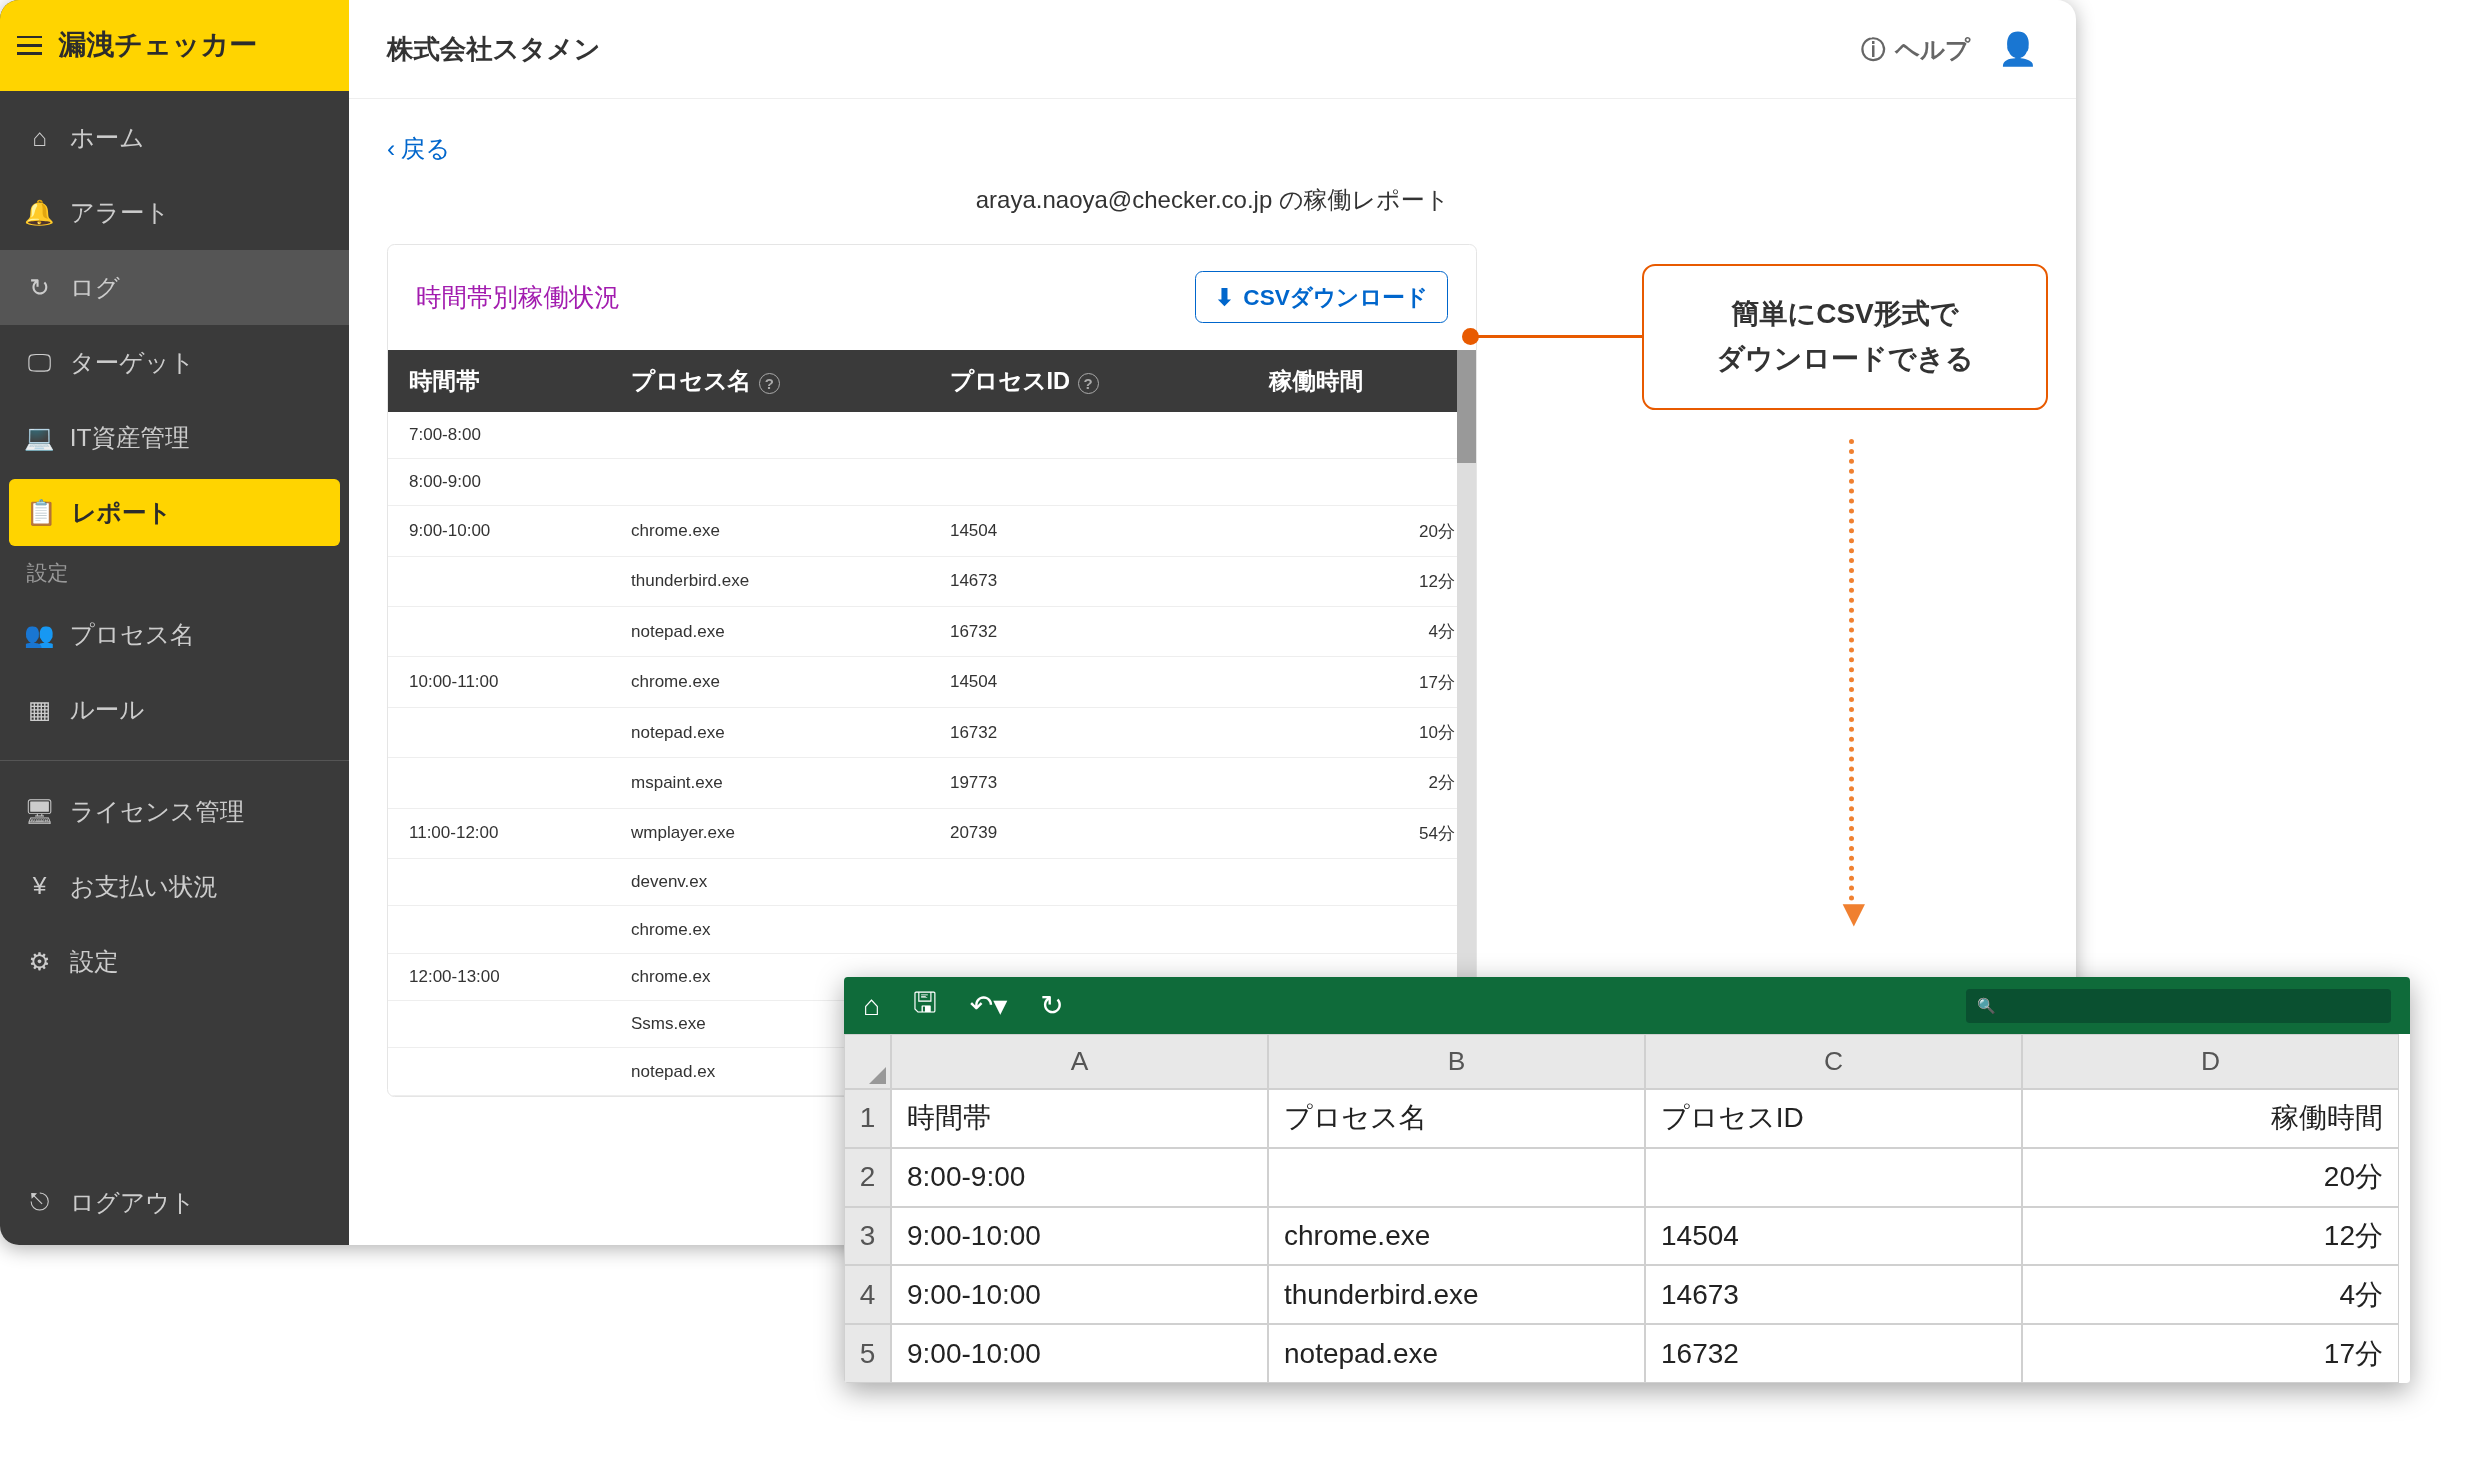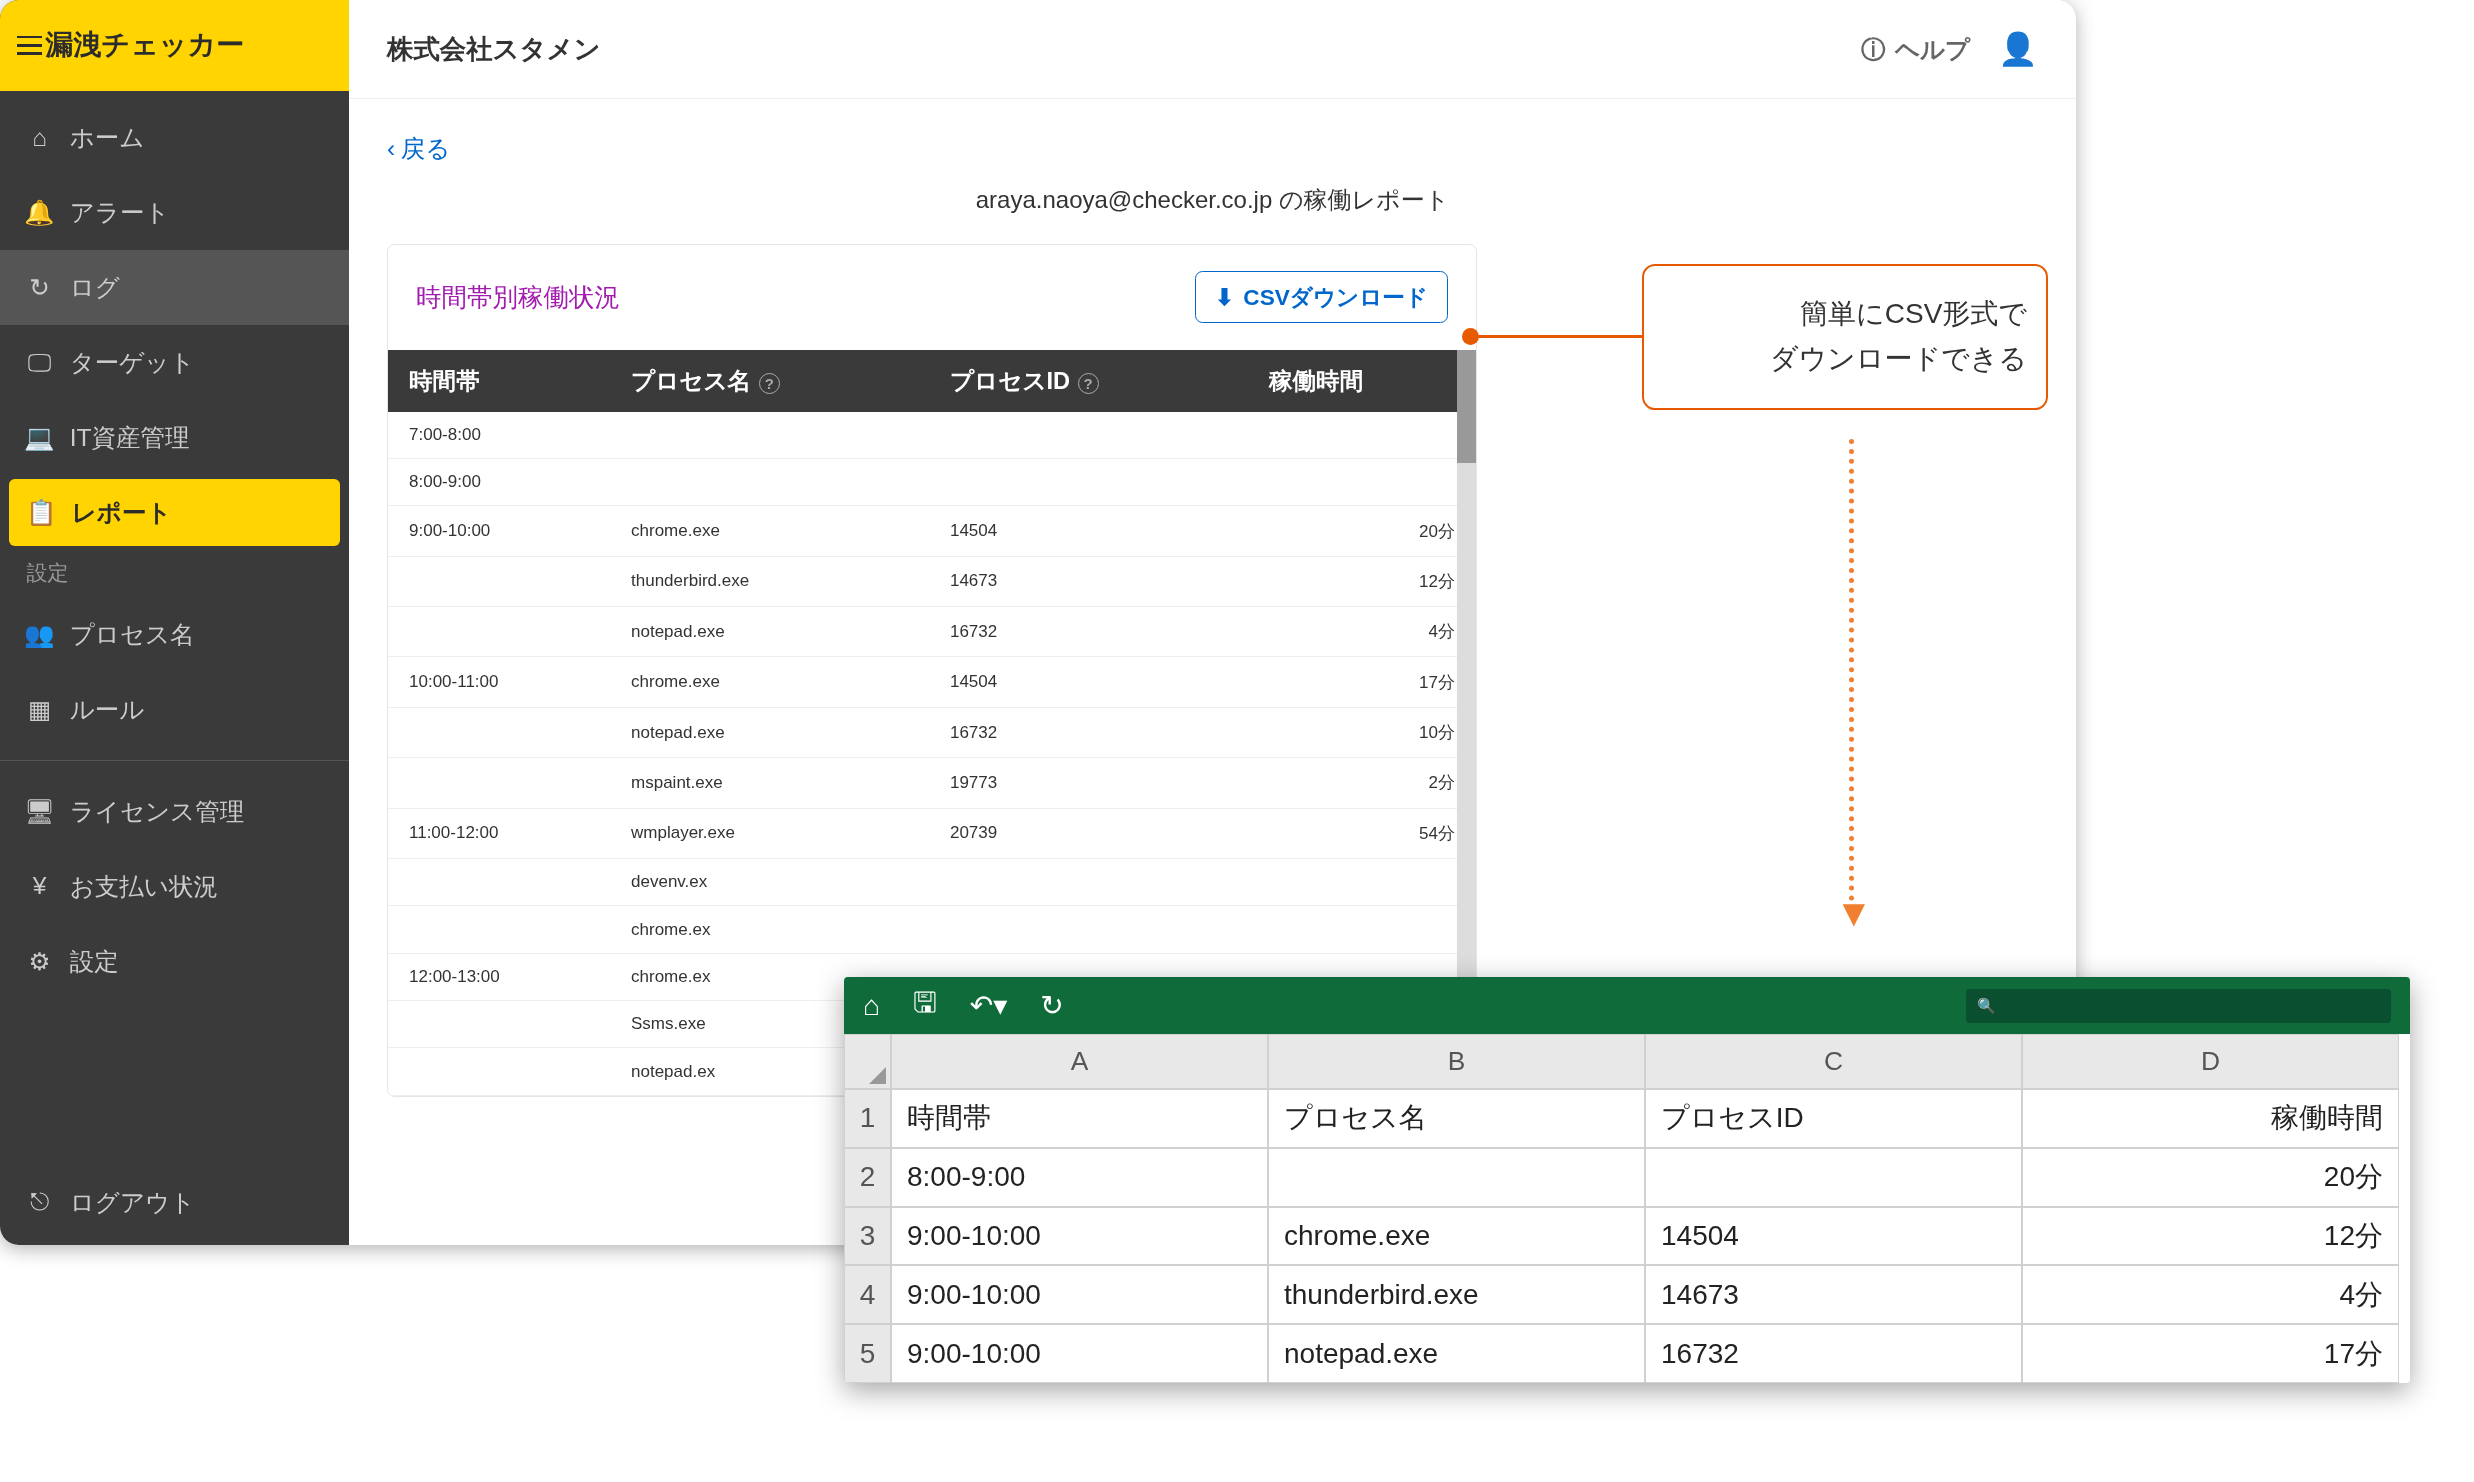--- a/index.html
+++ b/index.html
@@ -1,21 +1,21 @@
 <!DOCTYPE html>
 <html style="font-size:15px"><head>
 <meta charset="utf-8">
 <style>
 * { box-sizing: border-box; margin: 0; padding: 0; }
 body { font-family: "Hiragino Sans", "Meiryo", sans-serif; background: #fff; width: 2475px; height: 1482px; position: relative; }
 
 .app-window { position: absolute; top: 0; left: 0; width: 2076px; height: 1245px; border-radius: 19px; overflow: hidden; box-shadow: 0 3.8px 19px rgba(0,0,0,0.3); background: #fff; display: flex; }
 
 .sidebar { width: 349px; background: #3a3a3a; color: #ccc; display: flex; flex-direction: column; font-size: 24.5px; }
-.brand { background: #ffd400; color: #2c2c2c; font-weight: bold; font-size: 28px; padding: 26.4px 17px; display: flex; align-items: center; gap: 4px; }
+.brand { background: #ffd400; color: #2c2c2c; font-weight: bold; font-size: 28px; padding: 26.4px 17px; display: flex; align-items: center; gap: 17px; }
 .hamburger { display: inline-flex; flex-direction: column; gap: 5.7px; }
 .hamburger span { display: block; width: 24.5px; height: 2.8px; background: #2c2c2c; }
 .nav { flex: 1; padding-top: 9.4px; }
 .nav-item { display: flex; align-items: center; gap: 17px; padding: 21px 26.4px; cursor: pointer; }
 .nav-item.active-dark { background: #555; }
 .nav-item.active-yellow { background: #ffd400; color: #2c2c2c; font-weight: bold; border-radius: 5.7px; margin: 3.8px 9.4px; padding: 17px 19px; }
 .nav-sep { border-top: 0.9px solid #555; margin: 13.2px 0; }
 .nav-label { color: #999; font-size: 21px; padding: 9.4px 26.4px; }
 .nav-icon { width: 26.4px; height: 26.4px; display: inline-flex; align-items: center; justify-content: center; font-size: 24.5px; }
 .logout { padding: 26.4px; display: flex; align-items: center; gap: 17px; cursor: pointer; }
@@ -37,21 +37,21 @@
 
 .tbl { width: 100%; border-collapse: collapse; }
 .tbl thead th { background: #3a3a3a; color: #fff; text-align: left; padding: 15px 21px; font-size: 23.6px; font-weight: bold; }
 .tbl tbody td { padding: 13.2px 21px; font-size: 17px; border-bottom: 0.9px solid #eee; color: #333; }
 .tbl tbody td:last-child { text-align: right; }
 .help-circ { display: inline-flex; width: 21px; height: 21px; border: 1.9px solid #aaa; border-radius: 50%; align-items: center; justify-content: center; font-size: 15px; color: #aaa; margin-left: 7.5px; }
 .scroll-gutter { position: absolute; right: 0; top: 0; bottom: 0; width: 19px; background: #ddd; }
 .scroll-thumb { background: #999; width: 100%; }
 .table-wrap { position: relative; }
 
-.callout { position: absolute; top: 264px; left: 1642px; width: 406px; border: 2.8px solid #e85a00; border-radius: 13.2px; background: #fff; padding: 26.4px 19px; text-align: right; font-size: 28px; font-weight: normal; color: #333; line-height: 1.6; }
+.callout { position: absolute; top: 264px; left: 1642px; width: 406px; border: 2.8px solid #e85a00; border-radius: 13.2px; background: #fff; padding: 26.4px 19px; text-align: center; font-size: 28px; font-weight: bold; color: #333; line-height: 1.6; }
 .callout-line { position: absolute; top: 335px; left: 1472px; width: 170px; height: 2.8px; background: #e85a00; }
 .callout-dot { position: absolute; top: 328px; left: 1462px; width: 17px; height: 17px; background: #e85a00; border-radius: 50%; }
 
 .arrow-dotted { position: absolute; top: 439px; left: 1849px; height: 462px; width: 3.8px; border-left: 5.7px dotted #f08030; }
 .arrow-head { position: absolute; top: 892px; left: 1835px; font-size: 38px; color: #f08030; }
 
 .excel { position: absolute; top: 977px; left: 844px; width: 1566px; border-radius: 3.8px; box-shadow: 0 7.5px 28px rgba(0,0,0,0.35); background: #fff; overflow: hidden; }
 .excel-toolbar { background: #0f6b3a; height: 57px; display: flex; align-items: center; padding: 0 19px; gap: 33px; color: #fff; }
 .excel-toolbar .tb-icon { font-size: 28px; cursor: pointer; }
 .excel-search { margin-left: auto; width: 425px; height: 34px; background: #0a5030; border-radius: 3.8px; display: flex; align-items: center; padding: 0 11.3px; color: #cde; }

